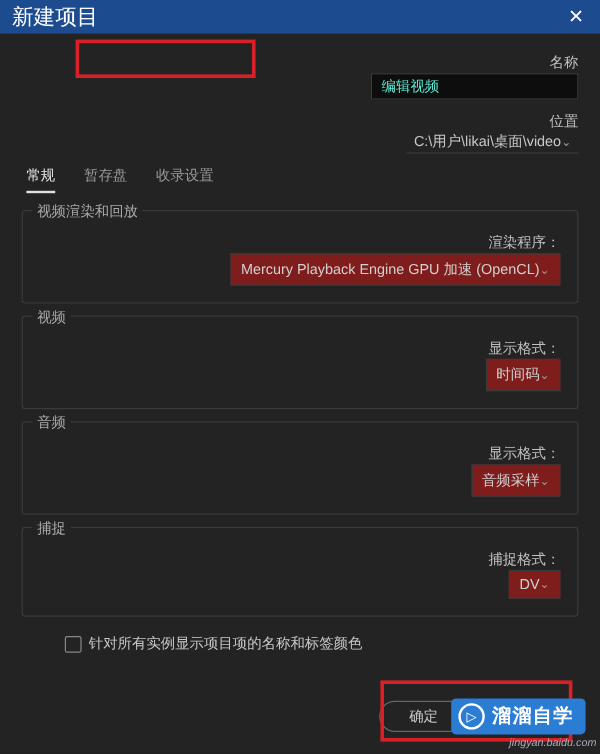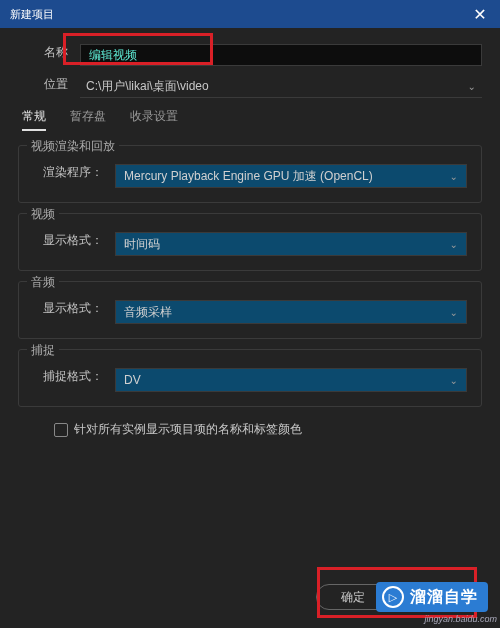--- a/index.html
+++ b/index.html
@@ -20,36 +20,37 @@
     .titlebar {
       background: #1d4b8f;
       height: 28px;
       display: flex;
       align-items: center;
       justify-content: space-between;
       padding: 0 10px;
       color: #ffffff;
     }
     .titlebar-title {
-      font-size: 11px;
+      font-size: 18px;
     }
     .close-btn {
       font-size: 16px;
       cursor: pointer;
       width: 20px;
       text-align: center;
     }
     .content {
       padding: 16px 18px 0 18px;
     }
     .row {
       display: flex;
-      align-items: flex-start;
+      align-items: flex-end;
       margin-bottom: 10px;
-      gap: 12px;
+      gap: 0;
+      flex-direction: column;
     }
     .label {
       width: 50px;
       text-align: right;
       color: #c0c0c0;
       flex-shrink: 0;
     }
     .text-input {
       flex: 1;
       background: #1a1a1a;
@@ -137,21 +138,21 @@
     }
     .group .row {
       margin-bottom: 0;
       margin-top: 6px;
     }
     .group .label {
       width: 70px;
     }
     .select-box {
       flex: 1;
-      background: #0c4a6e;
+      background: #7f1d1d;
       border: 1px solid #3a3a3a;
       color: #d0d0d0;
       padding: 4px 8px;
       font-size: 12px;
       height: 24px;
       display: flex;
       align-items: center;
       justify-content: space-between;
       cursor: pointer;
     }

